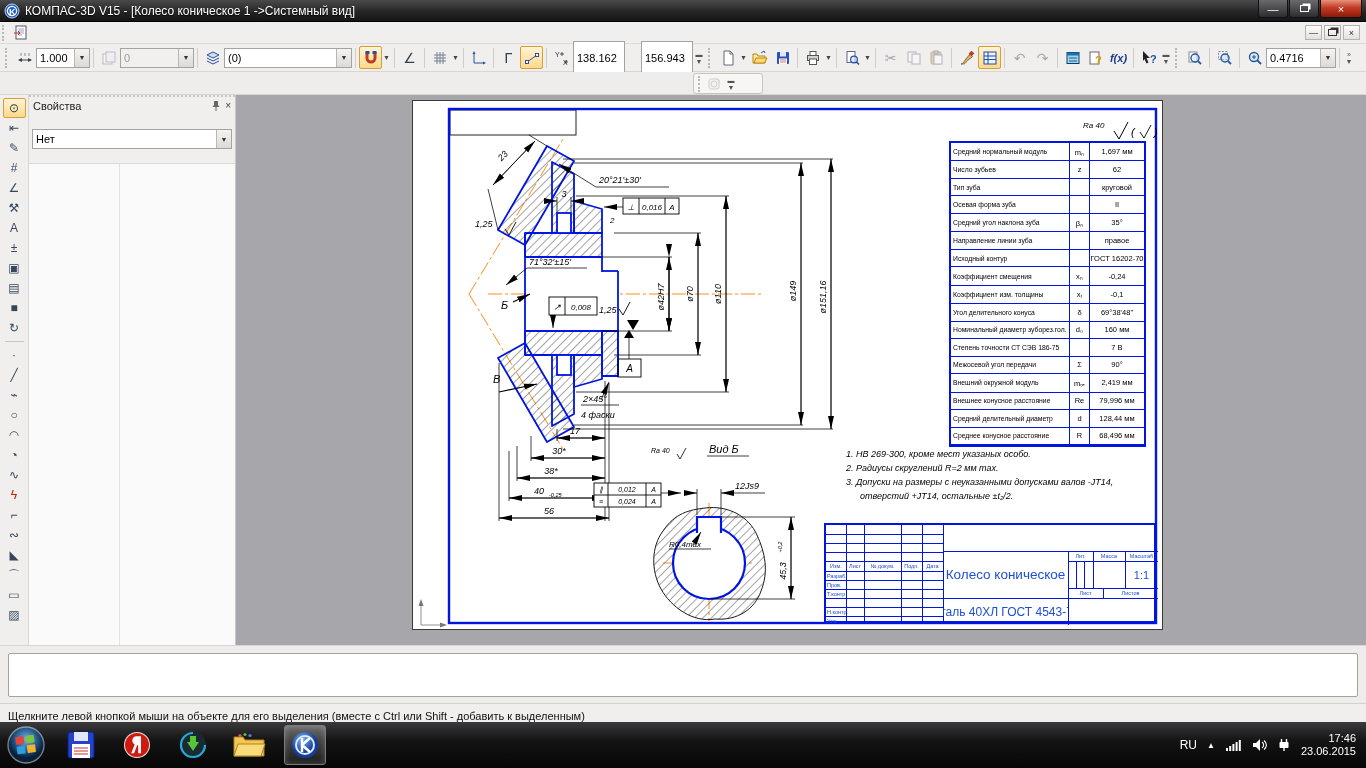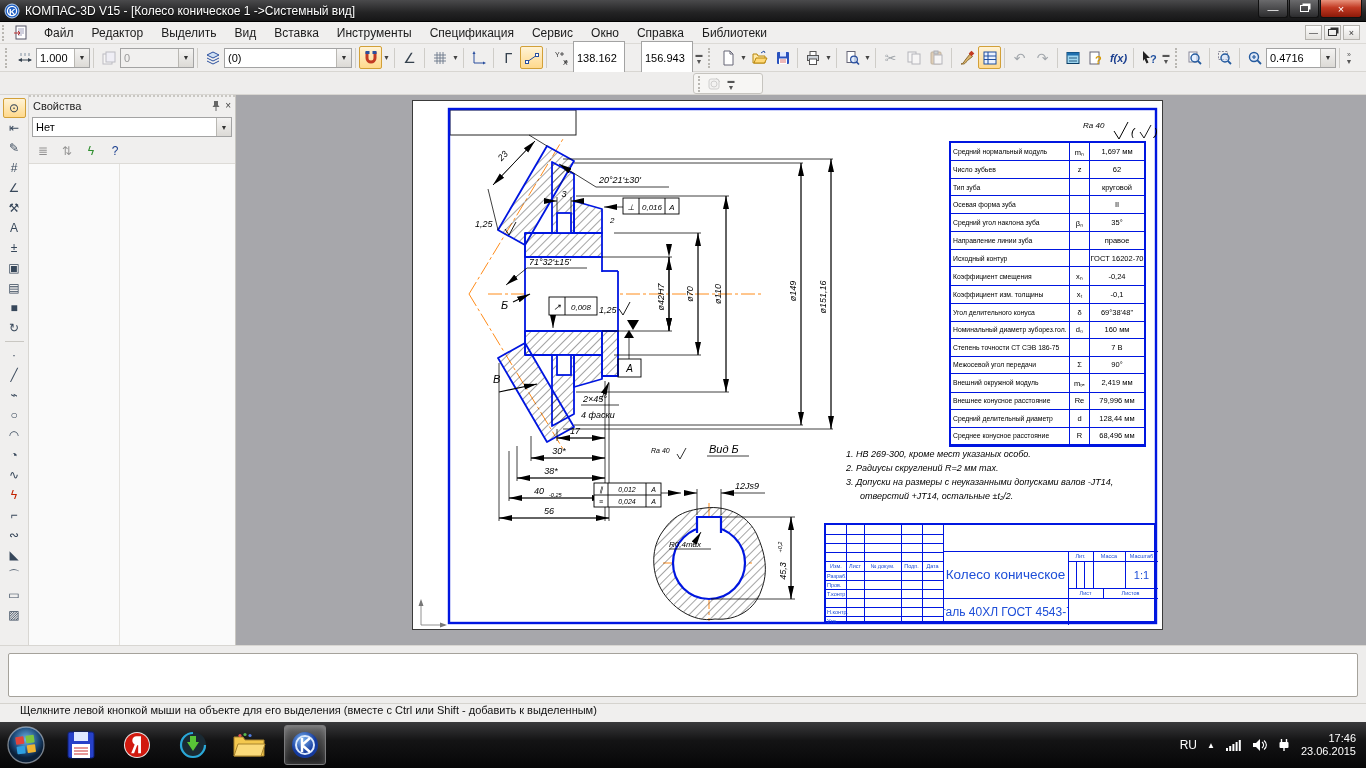--- a/index.html
+++ b/index.html
@@ -39,21 +39,21 @@
   .minibar{position:absolute;left:693px;top:1px;width:70px;height:21px;background:#f7f6f4;border:1px solid #c6c4bf;border-radius:3px;display:flex;align-items:center;padding:0 2px}
   
   .main{position:absolute;left:0;top:95px;width:1366px;height:550px}
   .leftbar{position:absolute;left:0;top:0;width:29px;height:550px;background:#f0efee;border-right:1px solid #d8d6d2;padding-top:3px}
   .lbtn{width:23px;height:20px;margin:0 auto;display:flex;align-items:center;justify-content:center;font-size:12px;color:#37475a;border:1px solid transparent;border-radius:2px}
   .lbtn.active{background:linear-gradient(#fff3d6,#ffd98c);border-color:#d2a038}
   .ldiv{width:19px;height:1px;background:#c9c7c2;margin:3px auto}
   .props{position:absolute;left:29px;top:0;width:207px;height:550px;background:#f0efee;border-right:1px solid #c9c7c2}
   .props-head{height:20px;display:flex;align-items:center;padding:0 4px;font-size:11px;color:#222;border-top:2px dotted #c9c7c2}
   .props-head .sp{margin-left:auto;display:flex;gap:4px;color:#444;font-size:10px}
-  .pcombo{margin:2px 3px;height:20px}
+  .pcombo{margin:14px 3px;height:20px}
   .ptoolbar{display:flex;align-items:center;height:24px;padding:0 3px;gap:2px}
   .pbtn{width:22px;height:20px;display:flex;align-items:center;justify-content:center;font-size:12px;border-radius:2px}
   .pbtn.dis{opacity:.4}
   .props-body{position:absolute;left:0;top:68px;right:0;bottom:0;background:#fafafa;border-top:1px solid #dddbd7}
   .props-body::before{content:"";position:absolute;left:90px;top:0;bottom:0;width:1px;background:#e4e2de}
   .canvas{position:absolute;left:236px;top:0;width:1130px;height:550px;background:#a7a7ab;overflow:hidden}
   
   .sheet{position:absolute;left:176px;top:5px;width:751px;height:530px;background:#fff;border:1px solid #3a3a3a}
   .sheet svg{position:absolute;left:0;top:0}
   .dwtext{font-style:italic;fill:#000;font-family:"Liberation Sans",sans-serif}
@@ -66,21 +66,21 @@
   
   .notes{position:absolute;left:433px;top:346px;width:302px;font-size:9px;font-style:italic;line-height:14px;color:#000}
   .notes .ind{padding-left:14px}
   
   .tblock{position:absolute;left:411px;top:422px;width:332px;height:100px;border:2px solid #0016e0;background:#fff}
   .tl{position:absolute;background:#0016e0}
   .tt{position:absolute;color:#1d4ed8;display:flex;align-items:center;justify-content:center;overflow:hidden;white-space:nowrap}
   
   .dock{position:absolute;left:0;top:645px;width:1366px;height:58px;background:#eeedec;border-top:1px solid #d8d6d2}
   .dock-inner{position:absolute;left:8px;top:7px;right:8px;bottom:6px;background:#fff;border:1px solid #a5a29b;border-radius:2px}
-  .statusbar{position:absolute;left:0;top:703px;width:1366px;height:19px;background:#f0efee;border-top:1px solid #d5d3ce;font-size:11px;color:#111;display:flex;align-items:flex-start;padding-left:20px}
+  .statusbar{position:absolute;left:0;top:703px;width:1366px;height:19px;background:#f0efee;border-top:1px solid #d5d3ce;font-size:11px;color:#111;display:flex;align-items:flex-end;padding-left:8px}
   .taskbar{position:absolute;left:0;top:722px;width:1366px;height:46px;background:linear-gradient(#3a3a3c,#141415 40%,#060607);display:flex;align-items:center;padding-left:6px}
   .orb{width:40px;height:40px;flex:0 0 auto}
   .tapp{width:42px;height:40px;margin-left:14px;display:flex;align-items:center;justify-content:center;border-radius:3px;flex:0 0 auto}
   .tapp.active{background:linear-gradient(rgba(255,255,255,.28),rgba(255,255,255,.08));border:1px solid #7a7a7c;box-shadow:inset 0 0 6px rgba(255,255,255,.25)}
   .tray{margin-left:auto;display:flex;align-items:center;gap:10px;padding-right:10px;color:#fff}
   .lang{font-size:12px}
   .clock{font-size:11px;text-align:right;line-height:13px}
   .tup{font-size:8px;color:#fff}
 </style>
 </head>
@@ -102,34 +102,20 @@
   </div>
 </div>
 
 <div class="menubar">
   <span class="mgrip"></span>
   <svg width="18" height="16" viewBox="0 0 18 16" style="margin:0 4px">
     <rect x="3" y="1" width="10" height="13" fill="#fff" stroke="#556"></rect>
     <path d="M5 4h6M5 6h6M5 8h6M5 10h4" stroke="#88a" stroke-width="0.8"></path>
     <path d="M1 8h6M5 6l2 2-2 2" stroke="#b33" fill="none"></path>
   </svg>
-  <nav style="display:flex">
-
-  <span class="mi">Файл</span>
-      <span class="mi">Редактор</span>
-      <span class="mi">Выделить</span>
-      <span class="mi">Вид</span>
-      <span class="mi">Вставка</span>
-      <span class="mi">Инструменты</span>
-      <span class="mi">Спецификация</span>
-      <span class="mi">Сервис</span>
-      <span class="mi">Окно</span>
-      <span class="mi">Справка</span>
-      <span class="mi">Библиотеки</span>
-    </nav>
   <div class="mdi-btns">
     <div class="mdibtn">—</div>
     <div class="mdibtn">
         <span class="restore-glyph" style="border-color:#333;box-shadow:2px -2px 0 -0.5px #333"></span>
       </div>
     <div class="mdibtn">×</div>
   </div>
 </div>
 
 <div class="toolbar">

